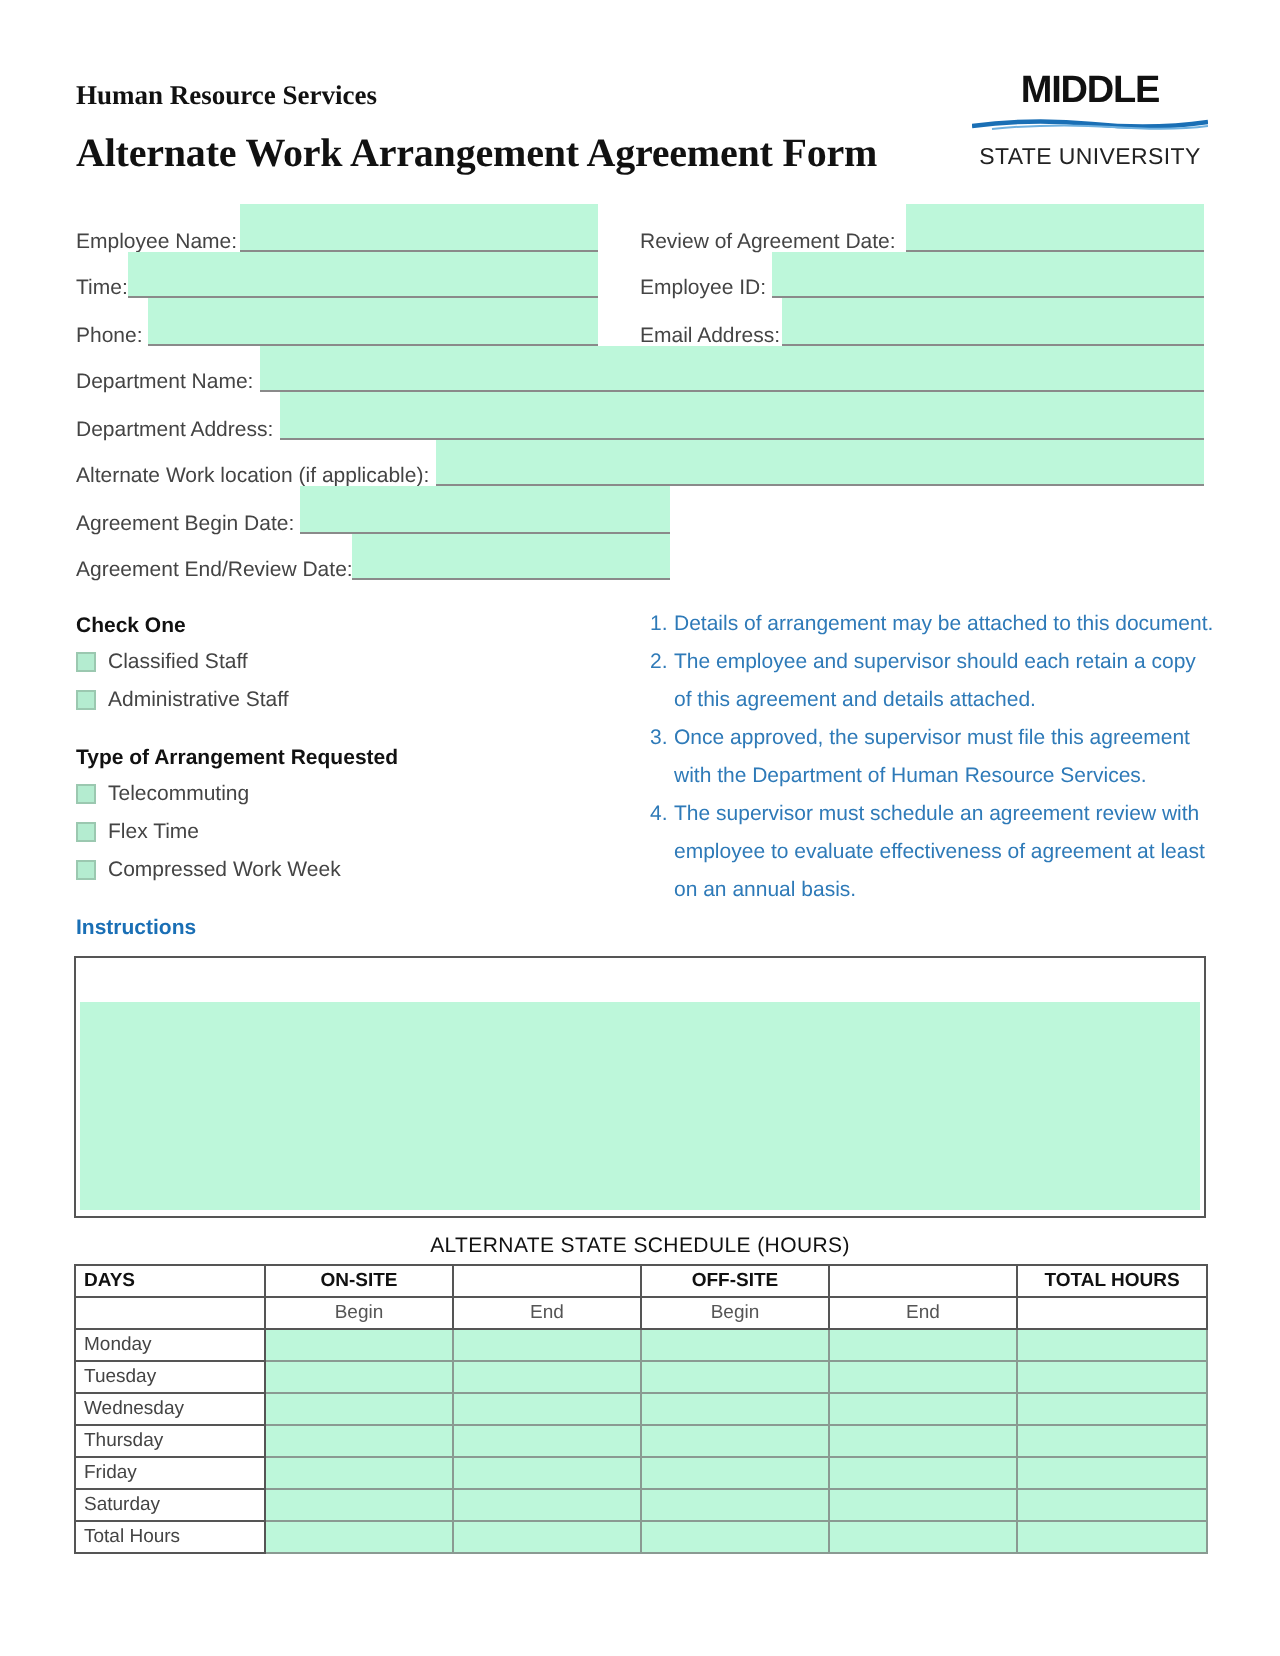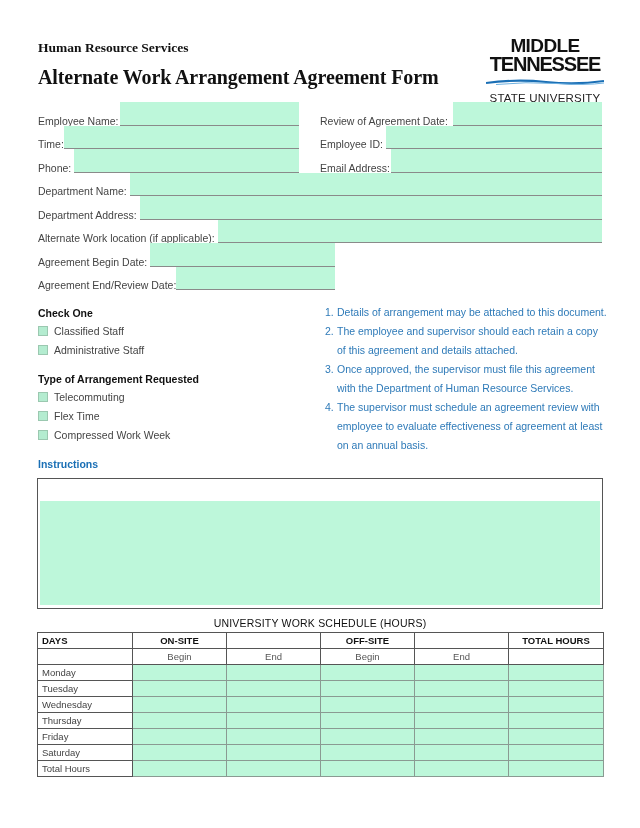--- a/index.html
+++ b/index.html
@@ -43,21 +43,20 @@
   table.sched td.daylabel { text-align: left; }
 </style>
 </head>
 <body>
 
 <div class="abs org">Human Resource Services</div>
 <div class="abs title">Alternate Work Arrangement Agreement Form</div>
 
 <div class="abs logo">
   <div class="l1">MIDDLE</div>
-  <div class="l2">TENNESSEE</div>
   <svg class="wave" width="118" height="6" viewBox="0 0 118 6">
     <path d="M0 4 Q30 0 60 3 T118 2" stroke="#1a6fb5" stroke-width="2.2" fill="none"></path>
     <path d="M10 5.5 Q40 2.5 70 4.5 T118 4" stroke="#6fb1e0" stroke-width="1" fill="none"></path>
   </svg>
   <div class="l3">STATE UNIVERSITY</div>
 </div>
 
 <div class="abs label" style="top:115px;left:38px;">Employee Name:</div>
 <div class="abs field" style="top:102px;left:120px;width:179px;height:24px;"></div>
 <div class="abs label" style="top:115px;left:320px;">Review of Agreement Date:</div>
@@ -142,21 +141,21 @@
     </li>
   <li class="cont">
       <span>on an annual basis.</span>
     </li>
 </ul>
 
 <div class="abs just-box">
   <div class="just-area"></div>
 </div>
 
-<div class="abs sched-title">UNIVERSITY WORK SCHEDULE (HOURS)</div>
+<div class="abs sched-title">ALTERNATE STATE SCHEDULE (HOURS)</div>
 <table class="sched">
   <colgroup>
     <col style="width:95px">
       <col style="width:94px">
       <col style="width:94px">
       <col style="width:94px">
       <col style="width:94px">
       <col style="width:95px">
   </colgroup>
   <tbody>

